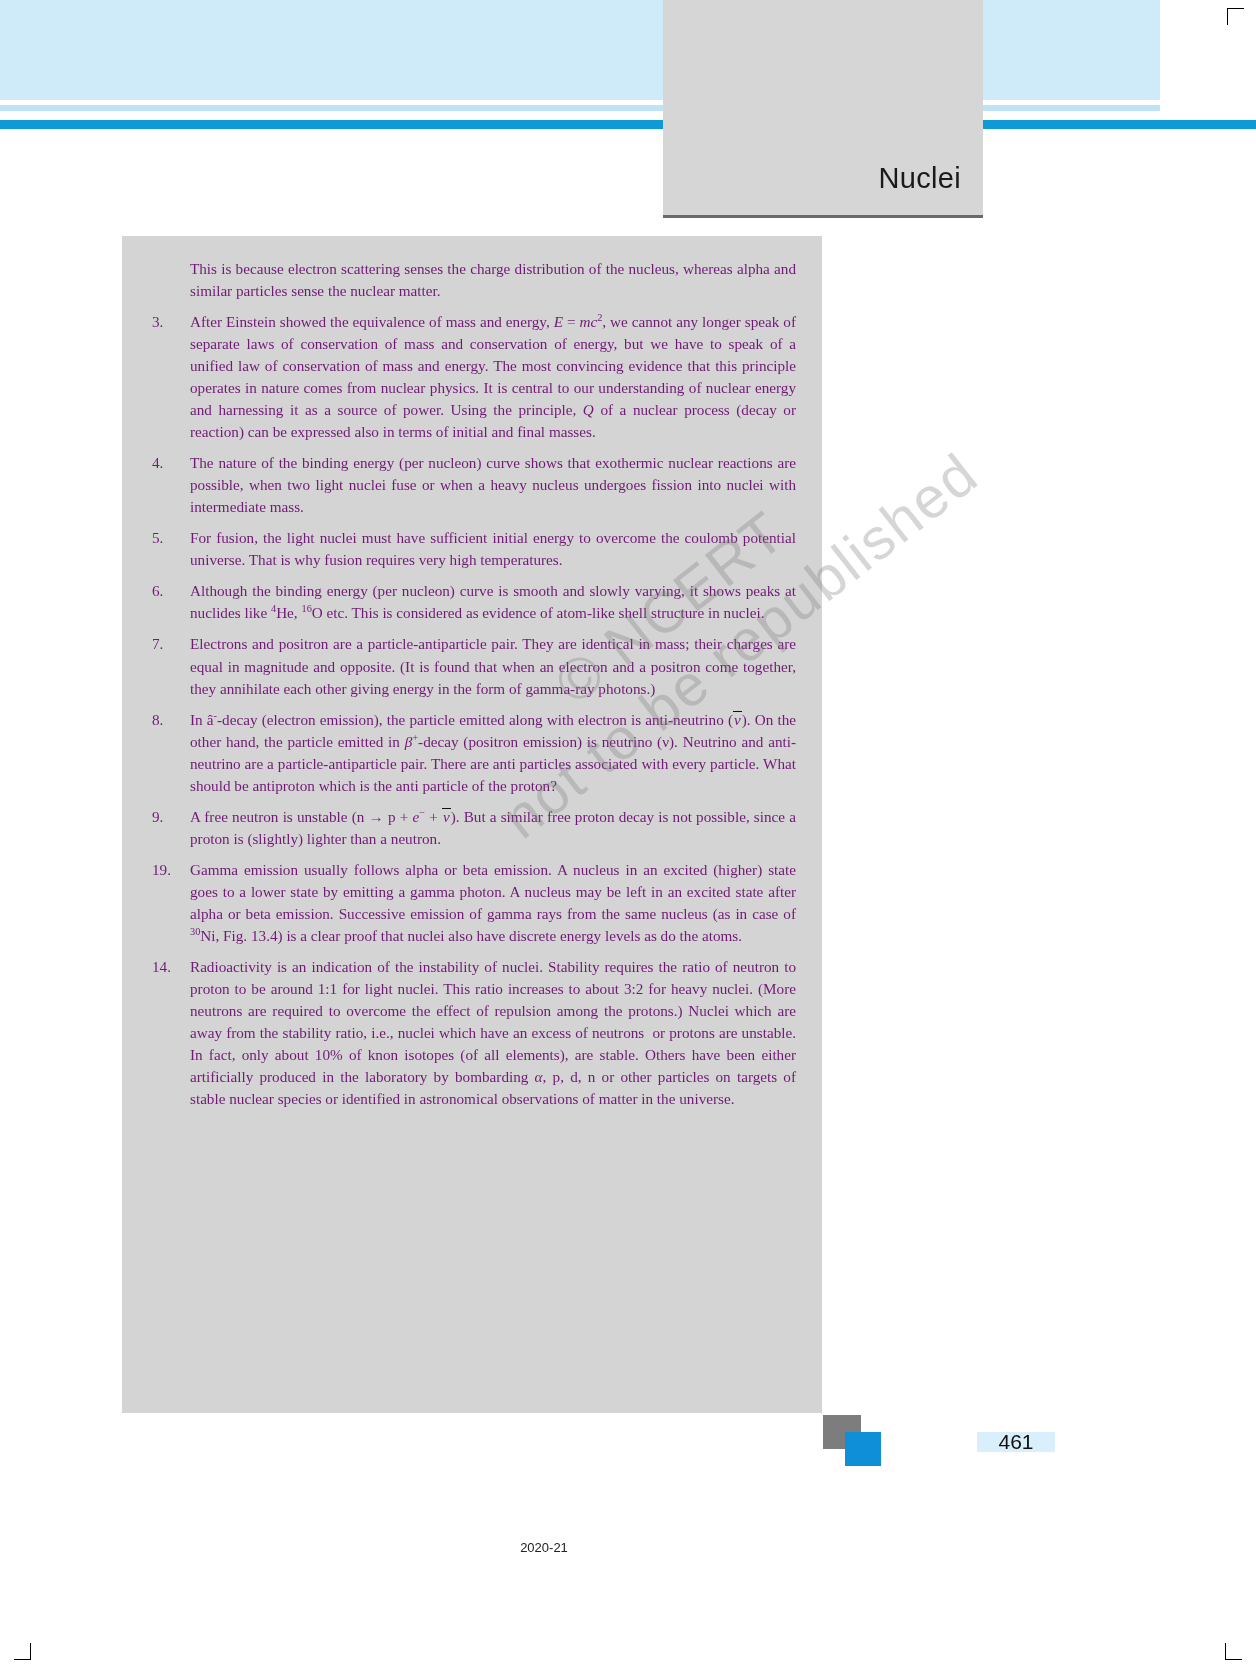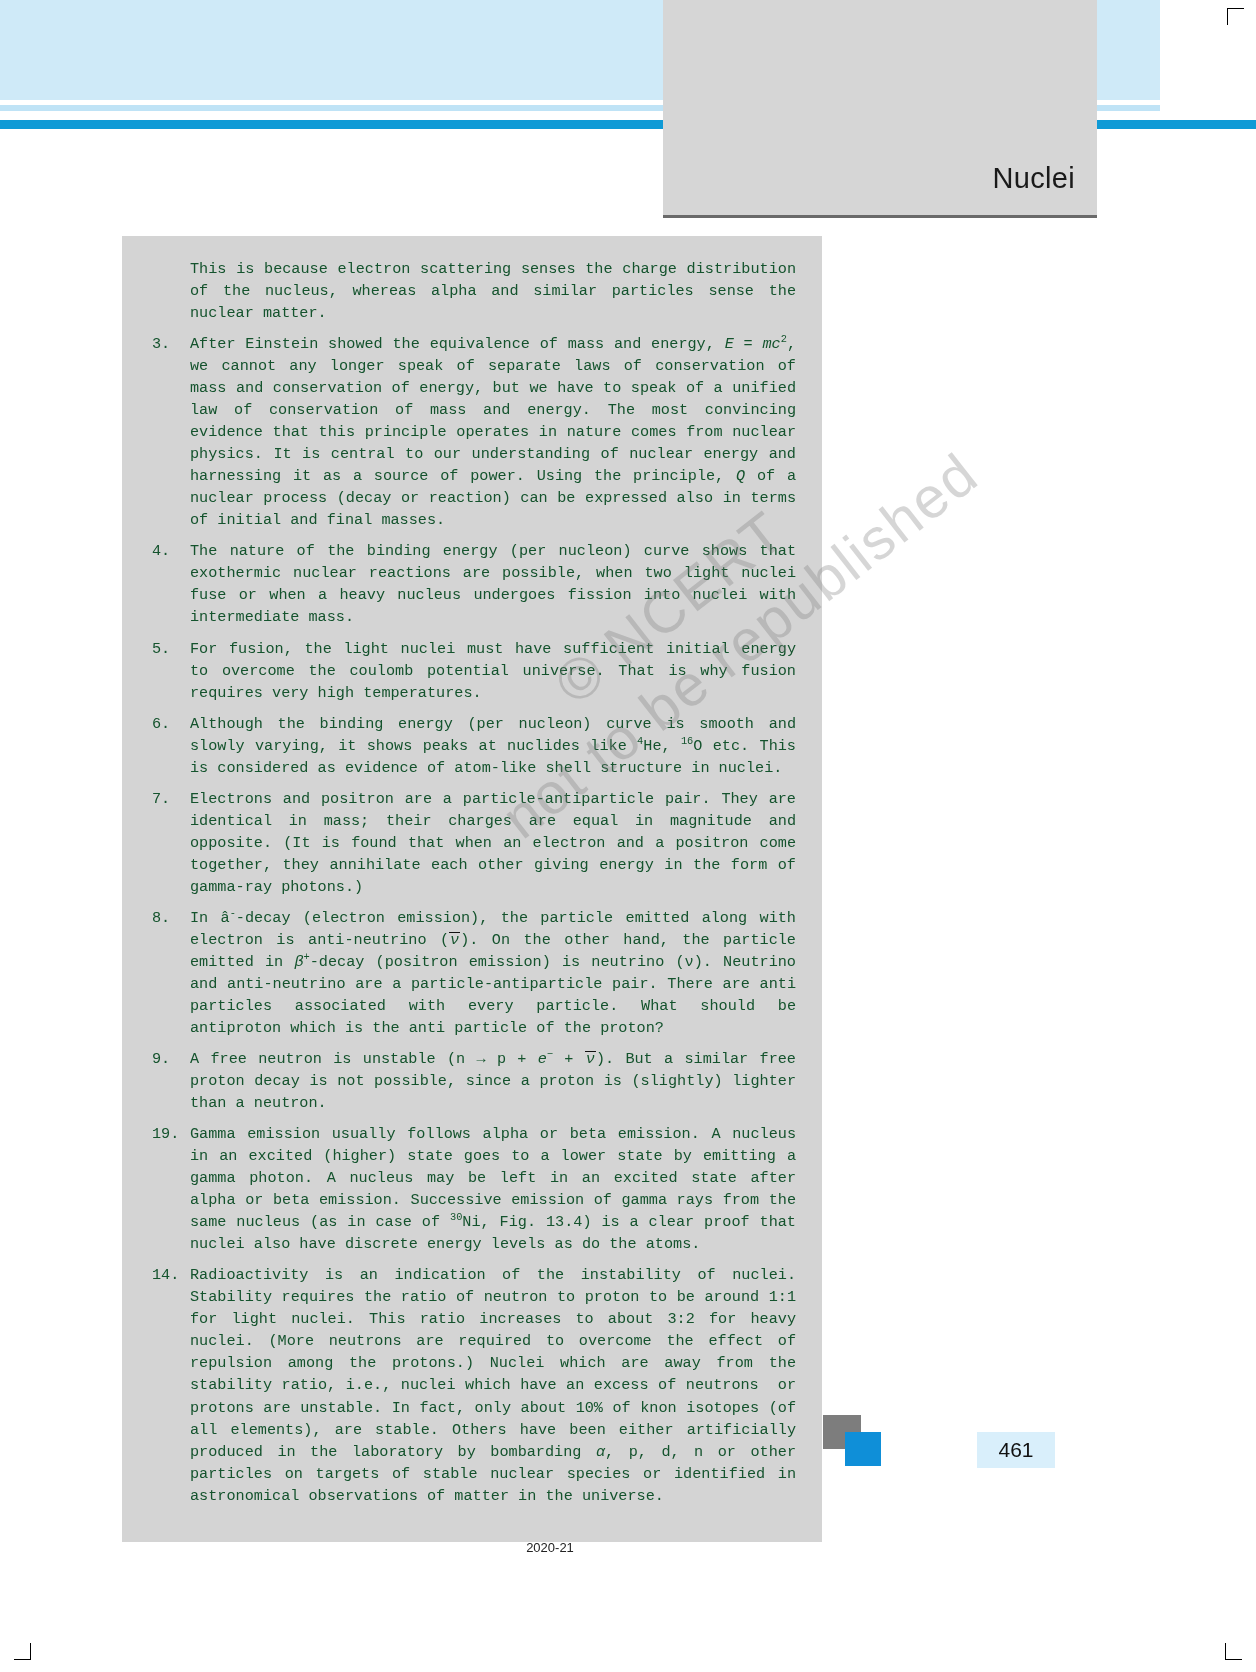--- a/index.html
+++ b/index.html
@@ -49,21 +49,21 @@
     left: 0; top: 120px;
     width: 1256px;
     height: 9px;
     background: #0f9ad6;
   }
 
   
   .title-plate {
     position: absolute;
     left: 663px; top: 0;
-    width: 434px;
+    width: 320px;
     height: 218px;
     background: #d6d6d6;
     border-bottom: 3px solid #6a6a6a;
     box-sizing: border-box;
   }
   .title-plate .chapter-title {
     position: absolute;
     right: 22px;
     bottom: 20px;
     font-family: "Liberation Sans", sans-serif;
@@ -93,22 +93,21 @@
     background: #d4d4d4;
     box-sizing: border-box;
     padding: 22px 26px 26px 30px;
   }
 
   .para {
     display: flex;
     margin-bottom: 9px;
     font-size: 15.2px;
     line-height: 1.45;
-    color: #14532d;
-    font-family: Liberation Mono, monospace;
+    color: #701a75;
   }
   .para .num {
     width: 38px;
     flex: 0 0 38px;
     text-align: left;
   }
   .para .body {
     flex: 1 1 auto;
     text-align: justify;
     text-justify: inter-word;
@@ -148,38 +147,37 @@
   }
   .footer-blue {
     position: absolute;
     left: 845px; top: 1432px;
     width: 36px; height: 34px;
     background: #0f8fd8;
   }
   .page-number {
     position: absolute;
     left: 977px; top: 1432px;
-    width: 78px; height: 36px;
+    width: 78px; height: 20px;
     background: #d9effb;
     font-family: "Liberation Sans", sans-serif;
     font-size: 21px;
     color: #111;
     display: flex;
     align-items: center;
     justify-content: center;
   }
   .year-line {
     position: absolute;
     left: 0; top: 1540px;
     width: 1088px;
     text-align: center;
     font-family: "Liberation Sans", sans-serif;
     font-size: 13px;
     color: #222;
-    margin-left: 6px;
   }
 </style>
 </head>
 <body>
 
 <div class="top-banner"></div>
 <div class="top-stripe-a"></div>
 <div class="top-stripe-b"></div>
 <div class="top-stripe-c"></div>
 <div class="top-rule"></div>

